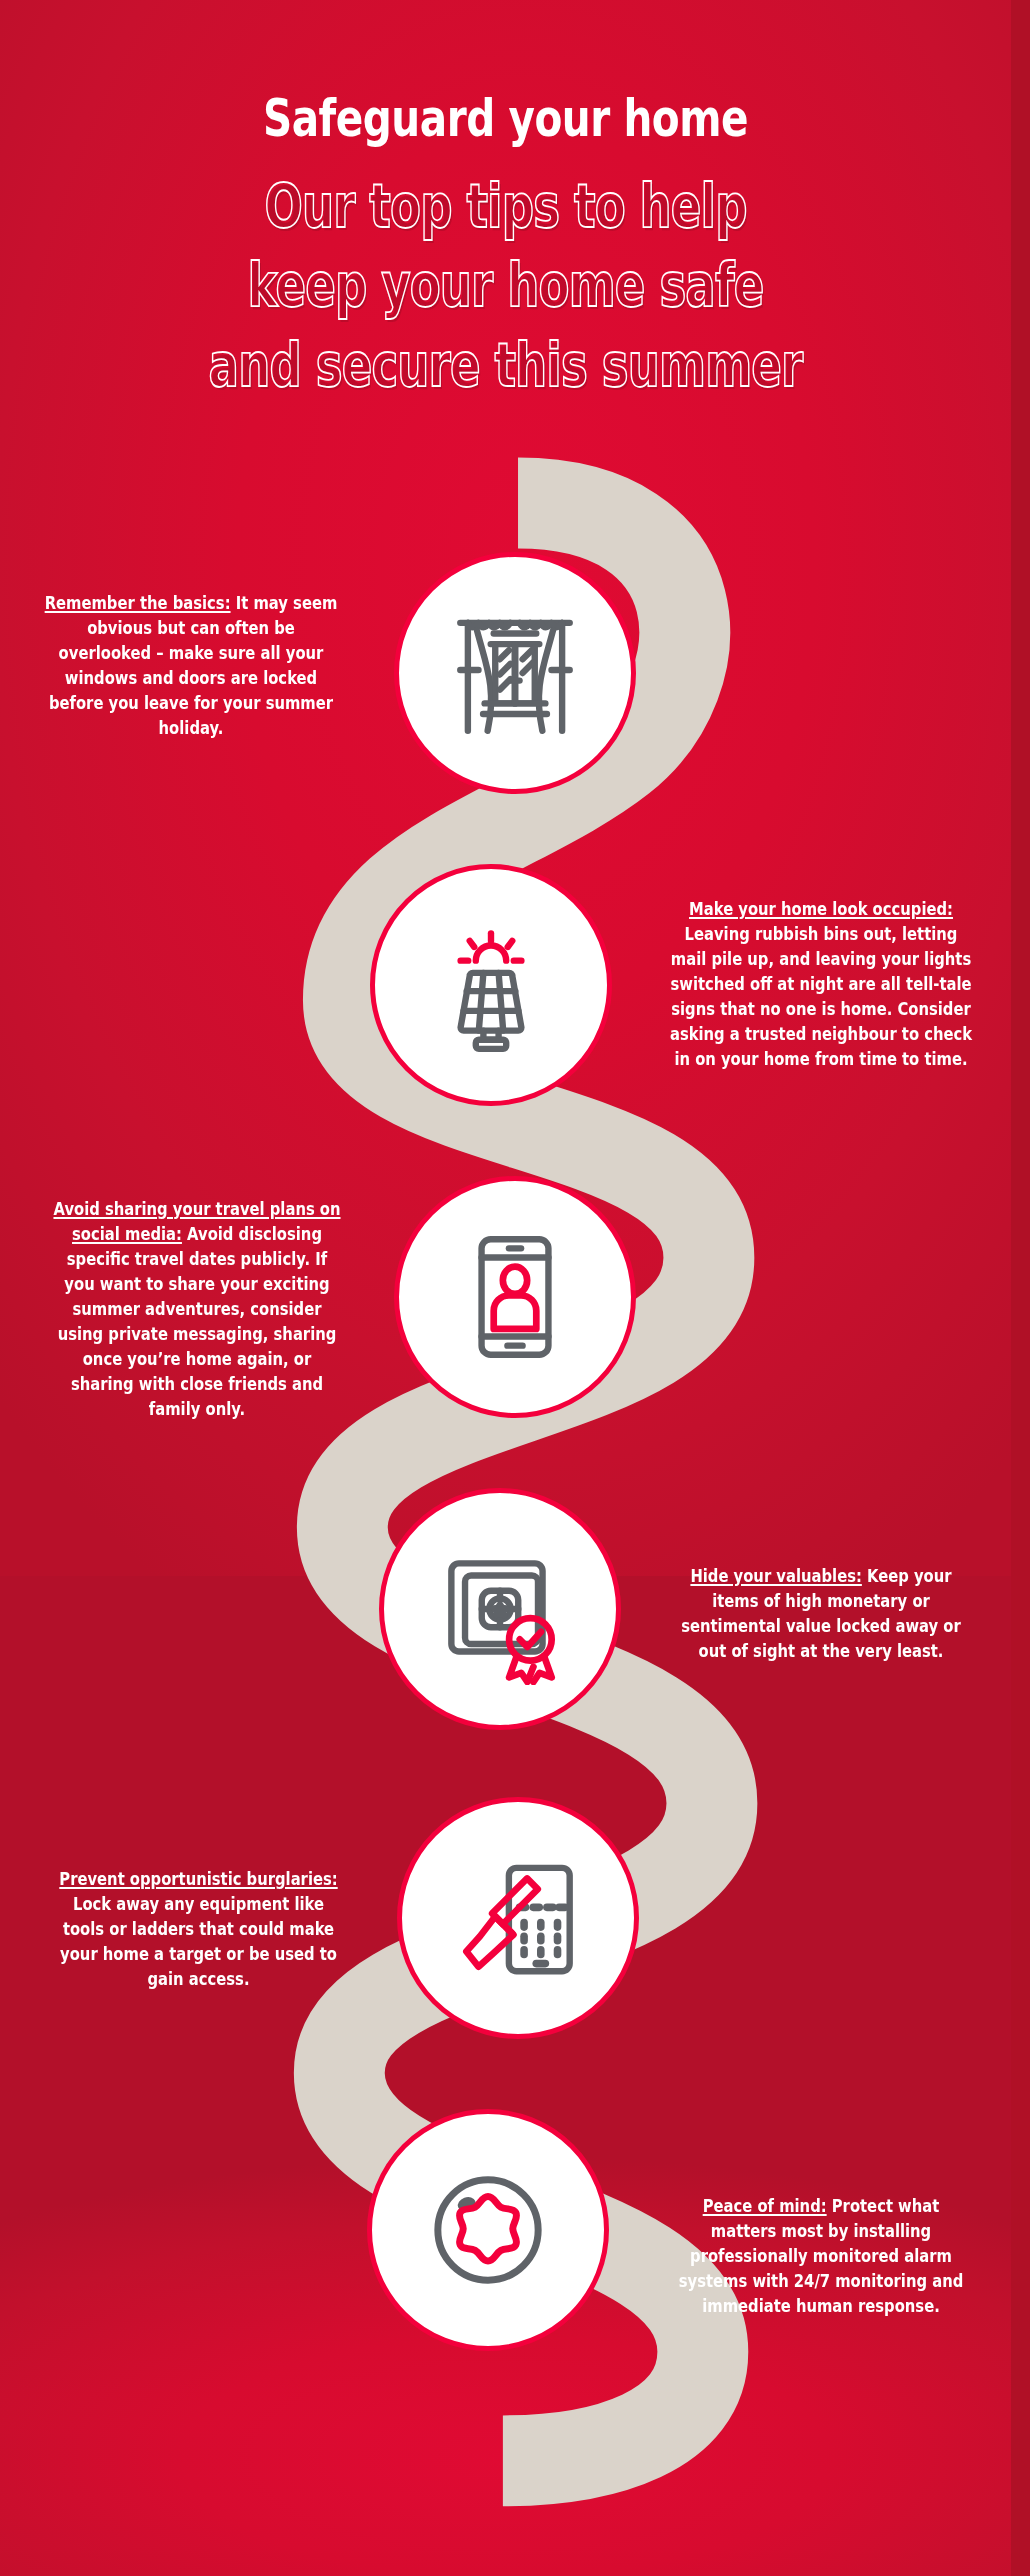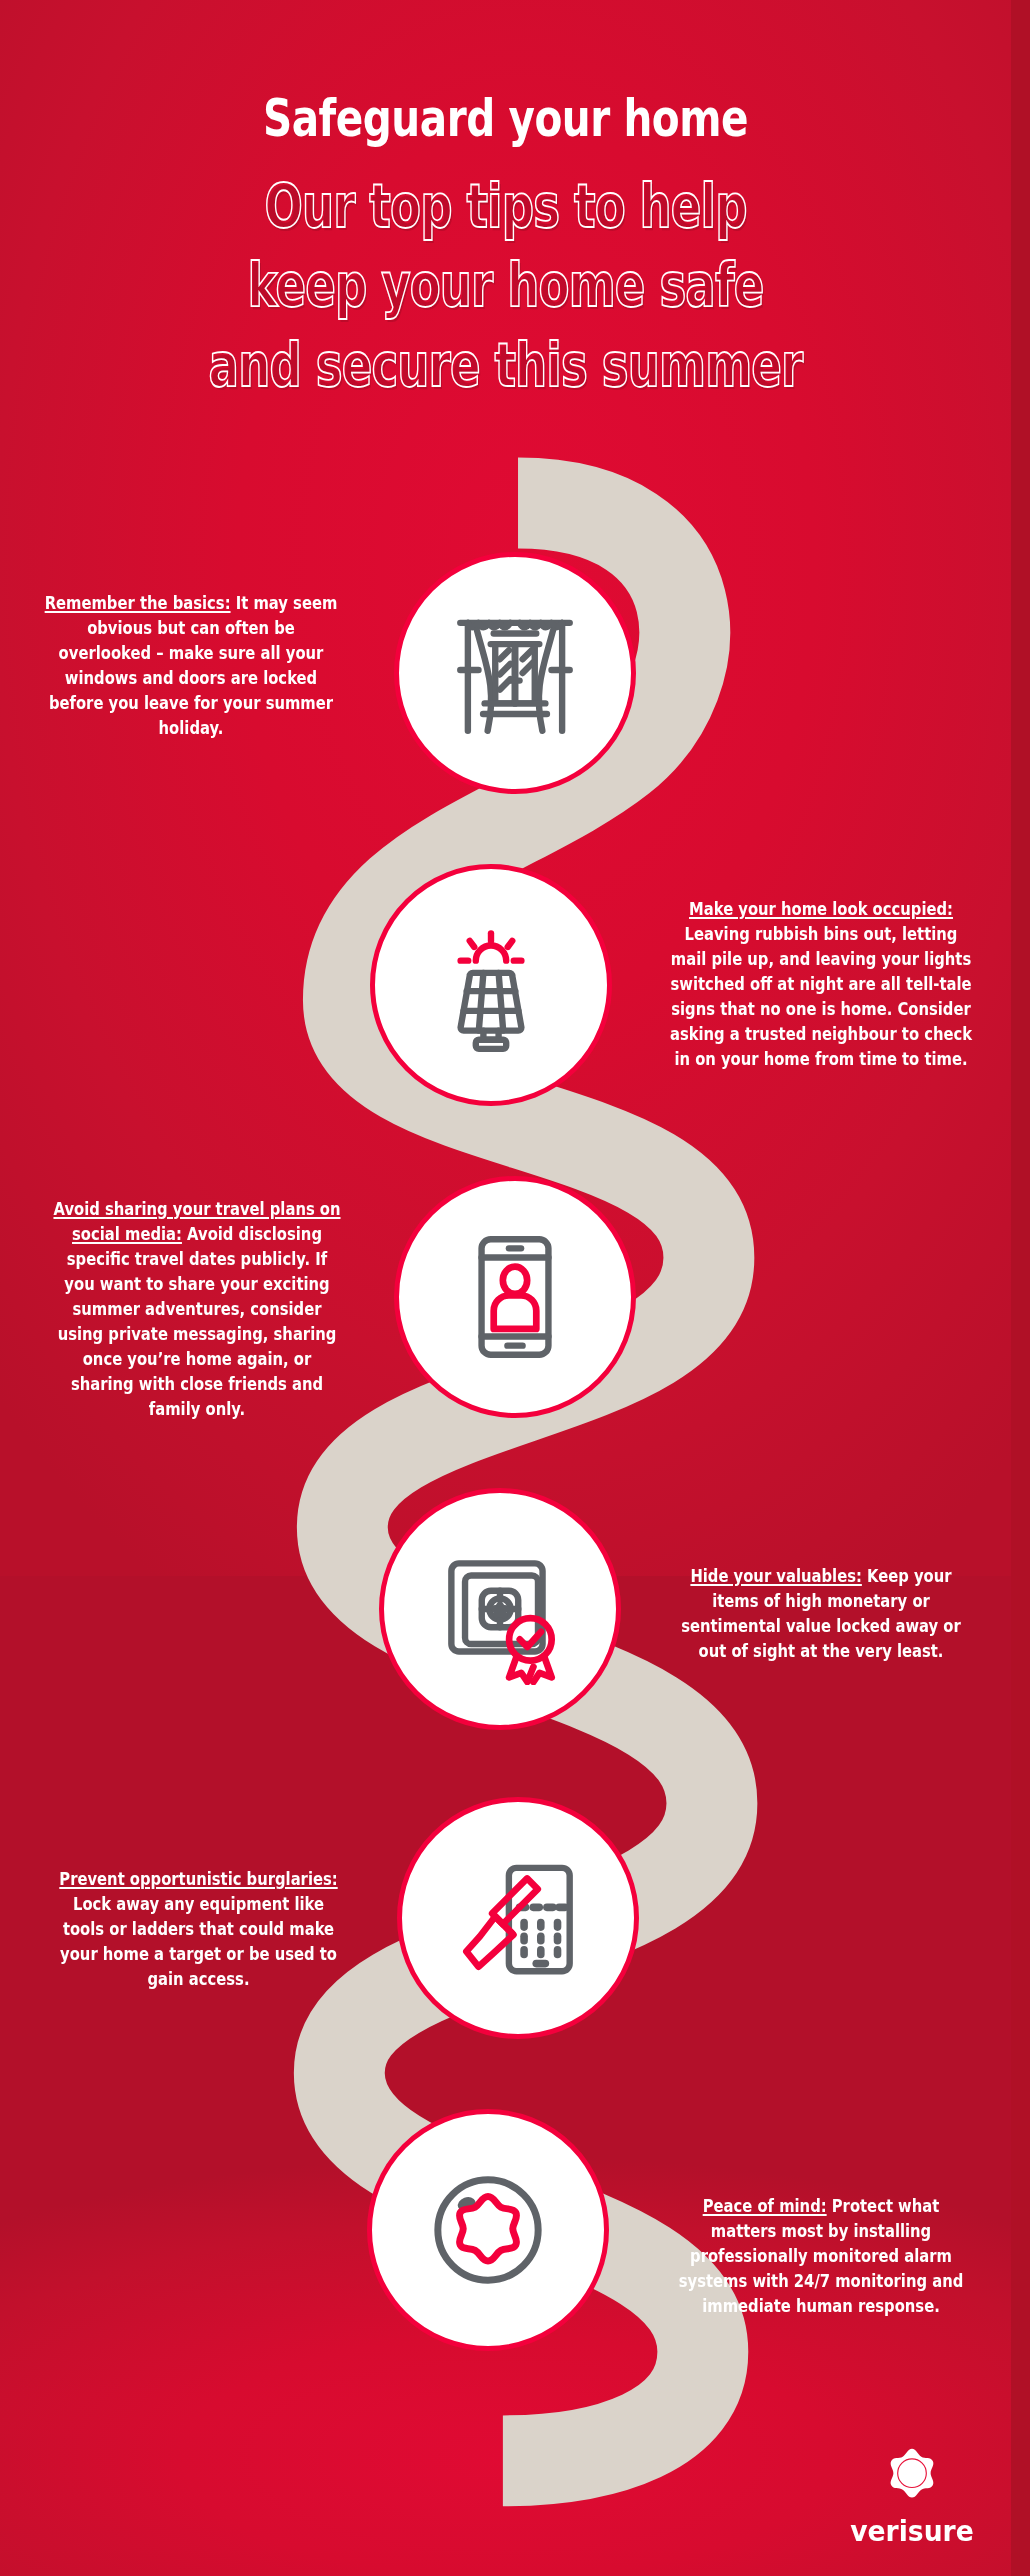--- a/index.html
+++ b/index.html
@@ -329,34 +329,15 @@
   </div>
 
   <div class="tip t5">
     <span class="lead">Prevent opportunistic burglaries:</span><span> Lock away any equipment like tools or ladders that could make your home a target or be used to gain access.</span>
   </div>
 
   <div class="tip t6">
     <span class="lead">Peace of mind:</span><span> Protect what matters most by installing professionally monitored alarm systems with 24/7 monitoring and immediate human response.</span>
   </div>
 
-  <div class="logo">
-    <svg width="72" height="68" viewBox="0 0 100 95">
-      <path d="M50 4
-               c6 0 8 8 13 11
-               c5 3 13 0 16 6
-               c3 6 -3 11 -3 17
-               c0 6 6 11 3 17
-               c-3 6 -11 3 -16 6
-               c-5 3 -7 11 -13 11
-               c-6 0 -8 -8 -13 -11
-               c-5 -3 -13 0 -16 -6
-               c-3 -6 3 -11 3 -17
-               c0 -6 -6 -11 -3 -17
-               c3 -6 11 -3 16 -6
-               c5 -3 7 -11 13 -11 Z" fill="#ffffff"></path>
-      <circle cx="50" cy="38" r="20" fill="none" stroke="#e8123a" stroke-width="1.6"></circle>
-    </svg>
-    <div class="logo-word">verisure</div>
-  </div>
 
 </div>
 
 
 </body></html>

